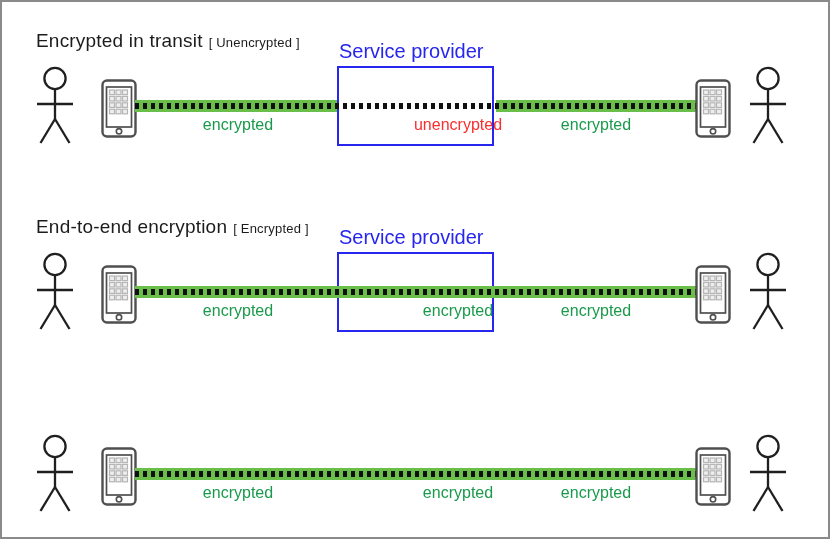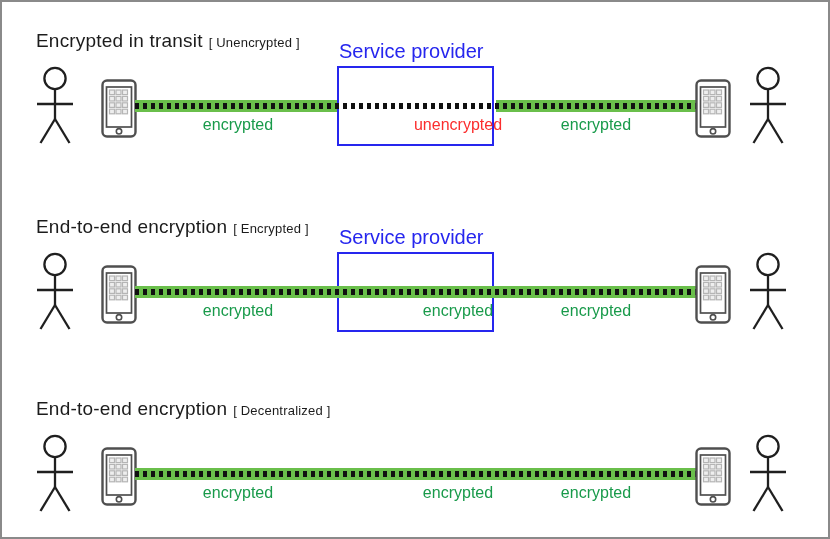--- a/index.html
+++ b/index.html
@@ -148,23 +148,20 @@
     <svg class="person right" viewBox="0 0 44 80">
         <use href="#person-shape"></use>
       </svg>
 
     <div class="seg-label green pos-left">encrypted</div>
     <div class="seg-label green pos-mid">encrypted</div>
     <div class="seg-label green pos-right">encrypted</div>
   </section>
 
   <section class="row r3">
-    <div class="title">
-      <span>End-to-end encryption</span><span class="bracket">[ Decentralized ]</span>
-    </div>
 
     <svg class="person left" viewBox="0 0 44 80">
         <use href="#person-shape"></use>
       </svg>
     <svg class="phone left" viewBox="0 0 36 59">
         <use href="#phone-shape"></use>
       </svg>
 
     <div class="band full"></div>
     <div class="dots"></div>

